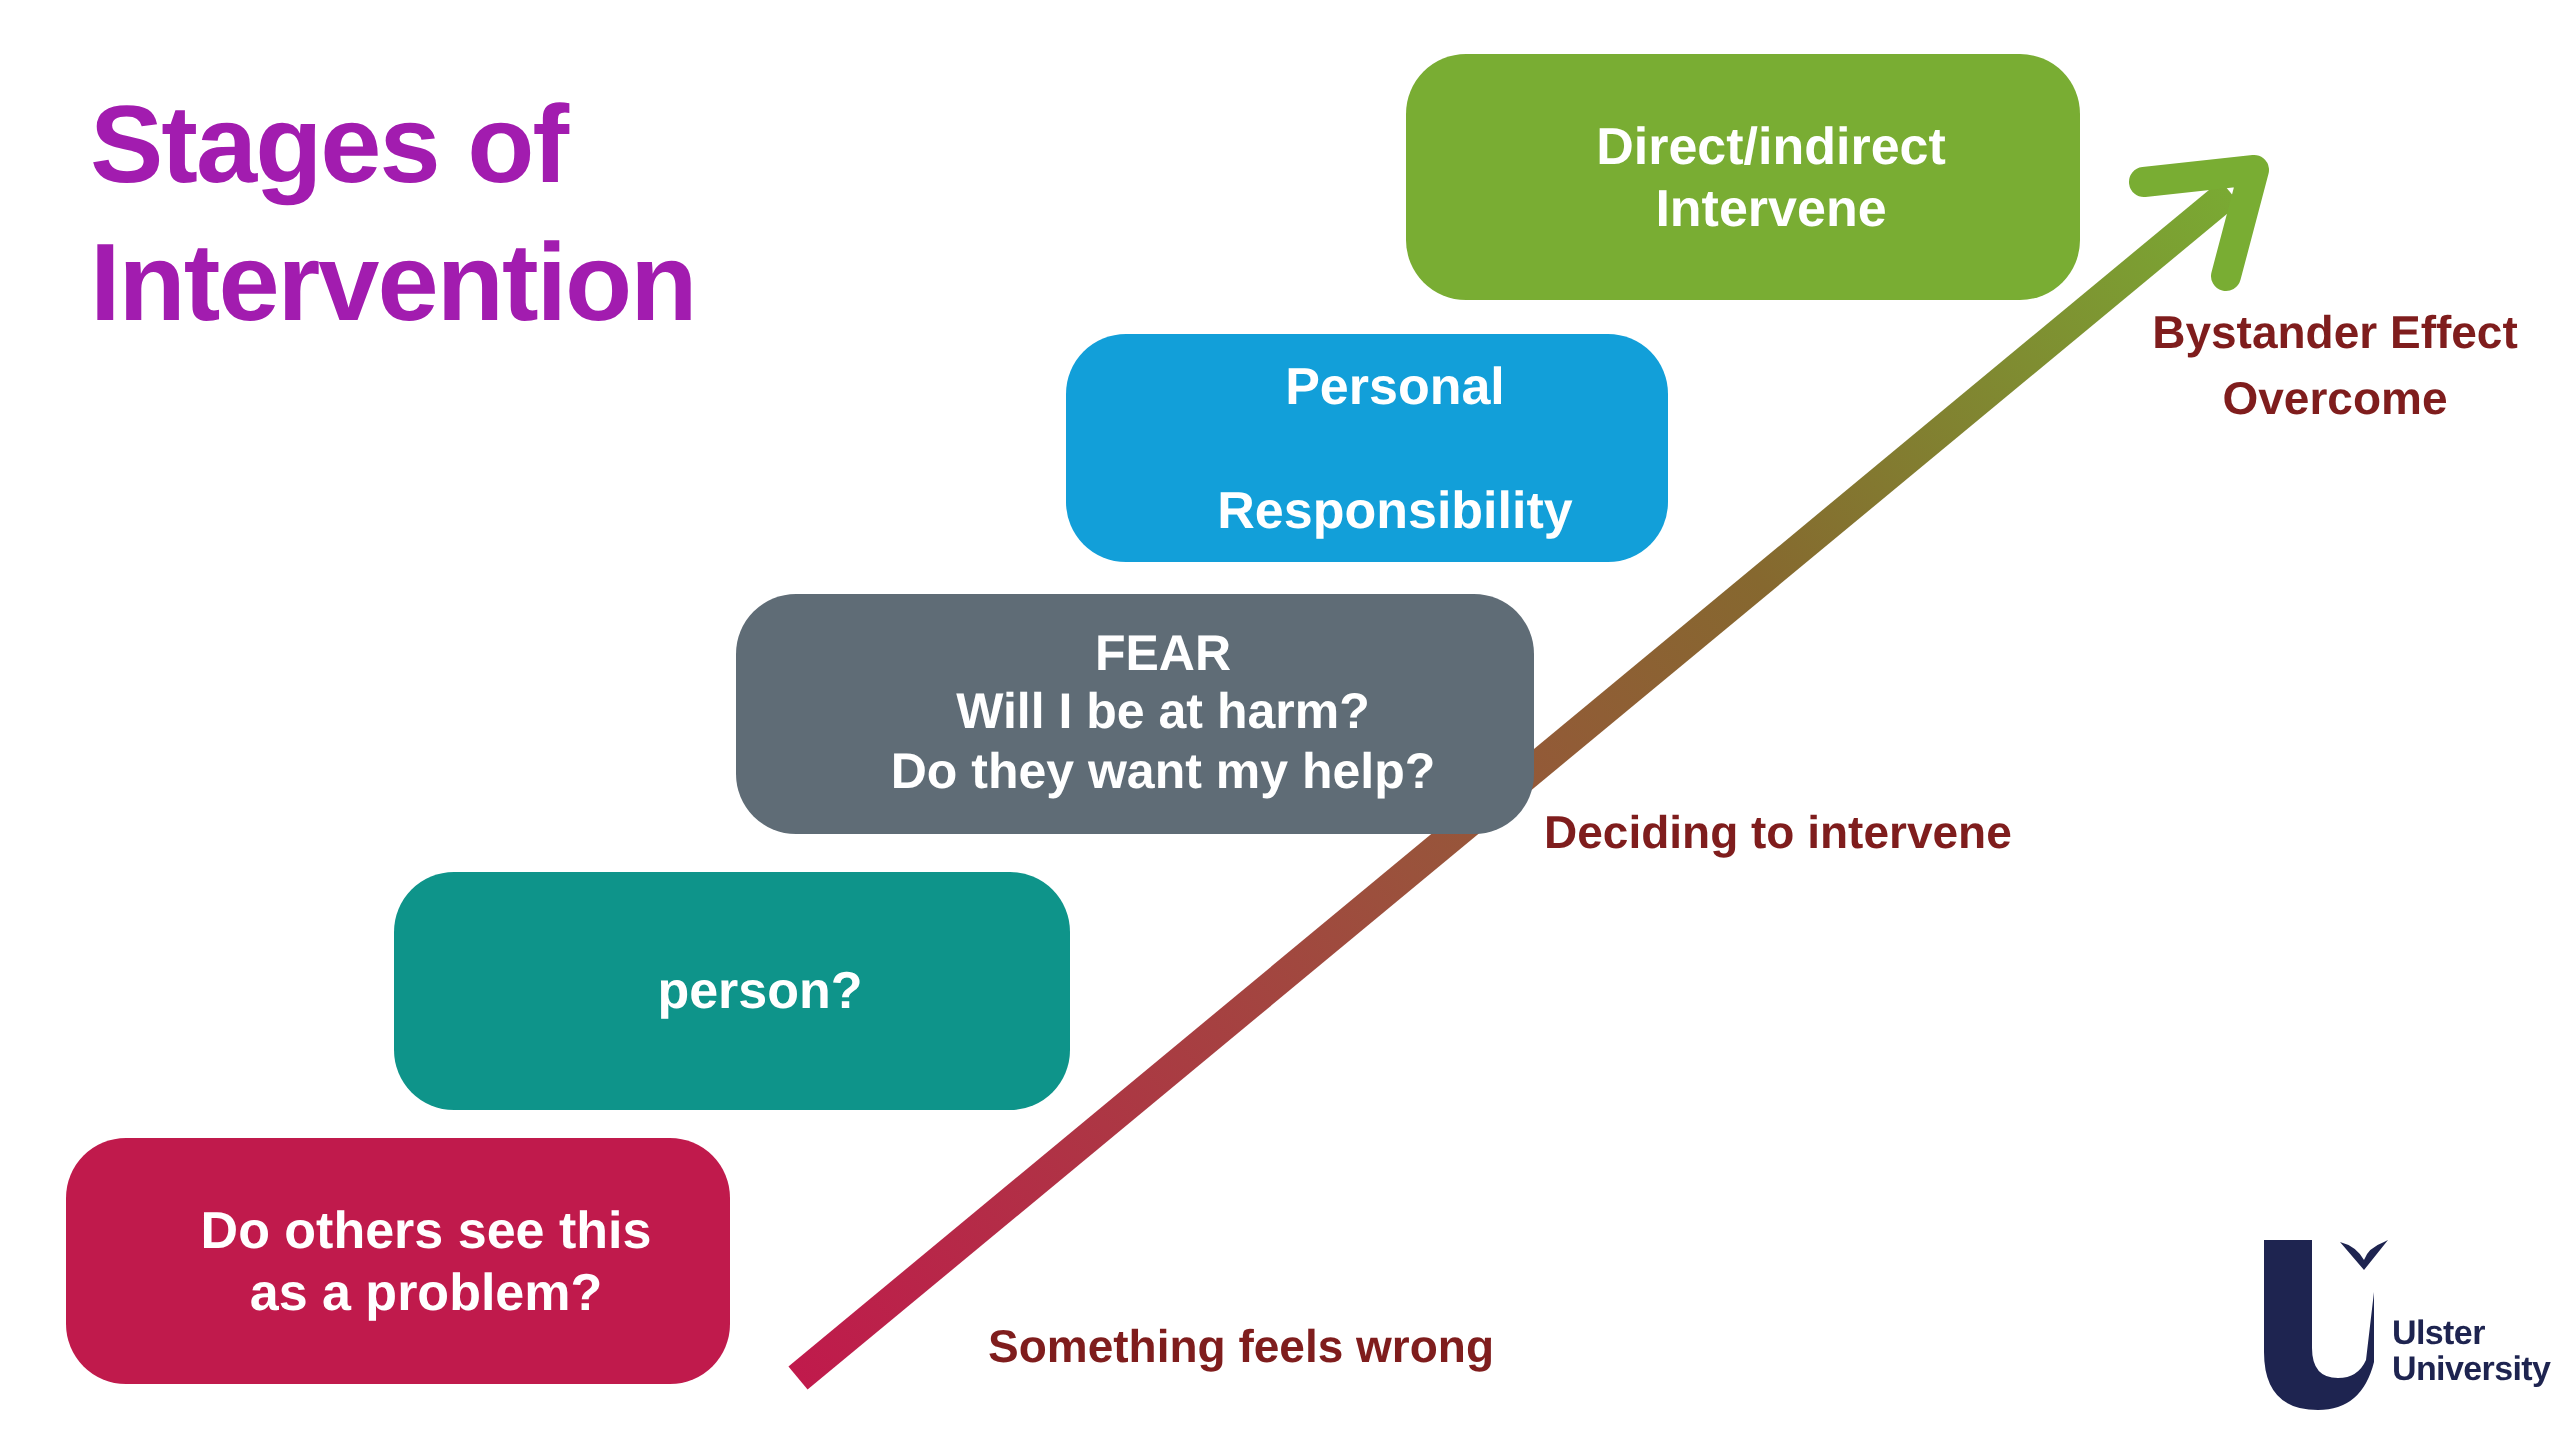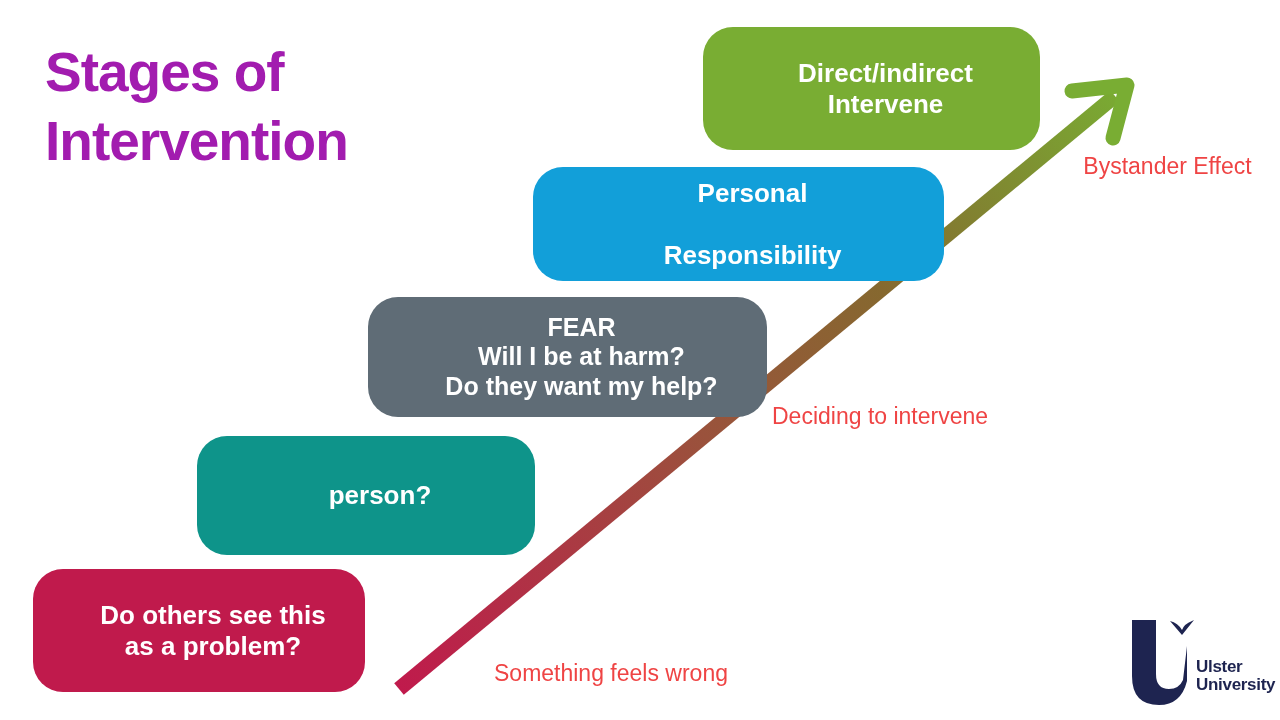--- a/index.html
+++ b/index.html
@@ -26,26 +26,26 @@
     display: flex; flex-direction: column;
     align-items: center; justify-content: center;
     color: #ffffff; font-weight: 700;
     font-size: 26px; line-height: 1.18; text-align: center; padding-left: 28px;
   }
   .stage-box .ln { white-space: nowrap; }
 
   #stage-red   { left: 33px;  top: 569px; width: 332px; height: 123px; }
   #stage-teal  { left: 197px; top: 436px; width: 338px; height: 119px; }
   #stage-gray  { left: 368px; top: 297px; width: 399px; height: 120px; font-size: 25px; }
-  #stage-blue  { left: 533px; top: 167px; width: 411px; height: 114px; gap: 31px; }
+  #stage-blue  { left: 533px; top: 167px; width: 301px; height: 114px; gap: 31px; }
   #stage-green { left: 703px; top: 27px;  width: 337px; height: 123px; }
 
   .annotation {
     position: absolute; z-index: 3;
-    color: #ef4444; font-size: 23px; font-weight: 400;
+    color: #7f1d1d; font-size: 23px; font-weight: 700;
     line-height: 1.45; white-space: nowrap;
   }
   #annotation-top    { left: 1055px; top: 150px; width: 225px; text-align: center; white-space: normal; }
   #annotation-middle { left: 772px;  top: 400px; }
   #annotation-bottom { left: 494px;  top: 657px; }
 
   .logo {
     position: absolute; left: 1128px; top: 610px; z-index: 3;
     width: 145px; height: 100px; display: flex; align-items: flex-end;
   }
@@ -97,20 +97,21 @@
   <div class="ln">Responsibility</div>
 </div>
 
 <div class="stage-box" id="stage-green" style="background: rgb(121, 173, 51);">
   <div class="ln">Direct/indirect</div>
   <div class="ln">Intervene</div>
 </div>
 
 <div class="annotation" id="annotation-top">
   <div>Bystander Effect</div>
+  <div>Overcome</div>
 </div>
 <div class="annotation" id="annotation-middle">Deciding to intervene</div>
 <div class="annotation" id="annotation-bottom">Something feels wrong</div>
 
 <div class="logo">
   <svg class="logo-mark" viewBox="0 0 66 92">
     <path fill="#1e2450" d="M4 2 H28 V56 Q28 71 41 71 Q51 71 55 62 L59 28 L59 63 Q53 87 31 87 Q4 87 4 58 Z"></path>
     <path fill="#1e2450" d="M42 3 Q50 5 54 12 Q56 6 64 3 L66 2 L54 17 Z"></path>
   </svg>
   <div class="logo-text">

